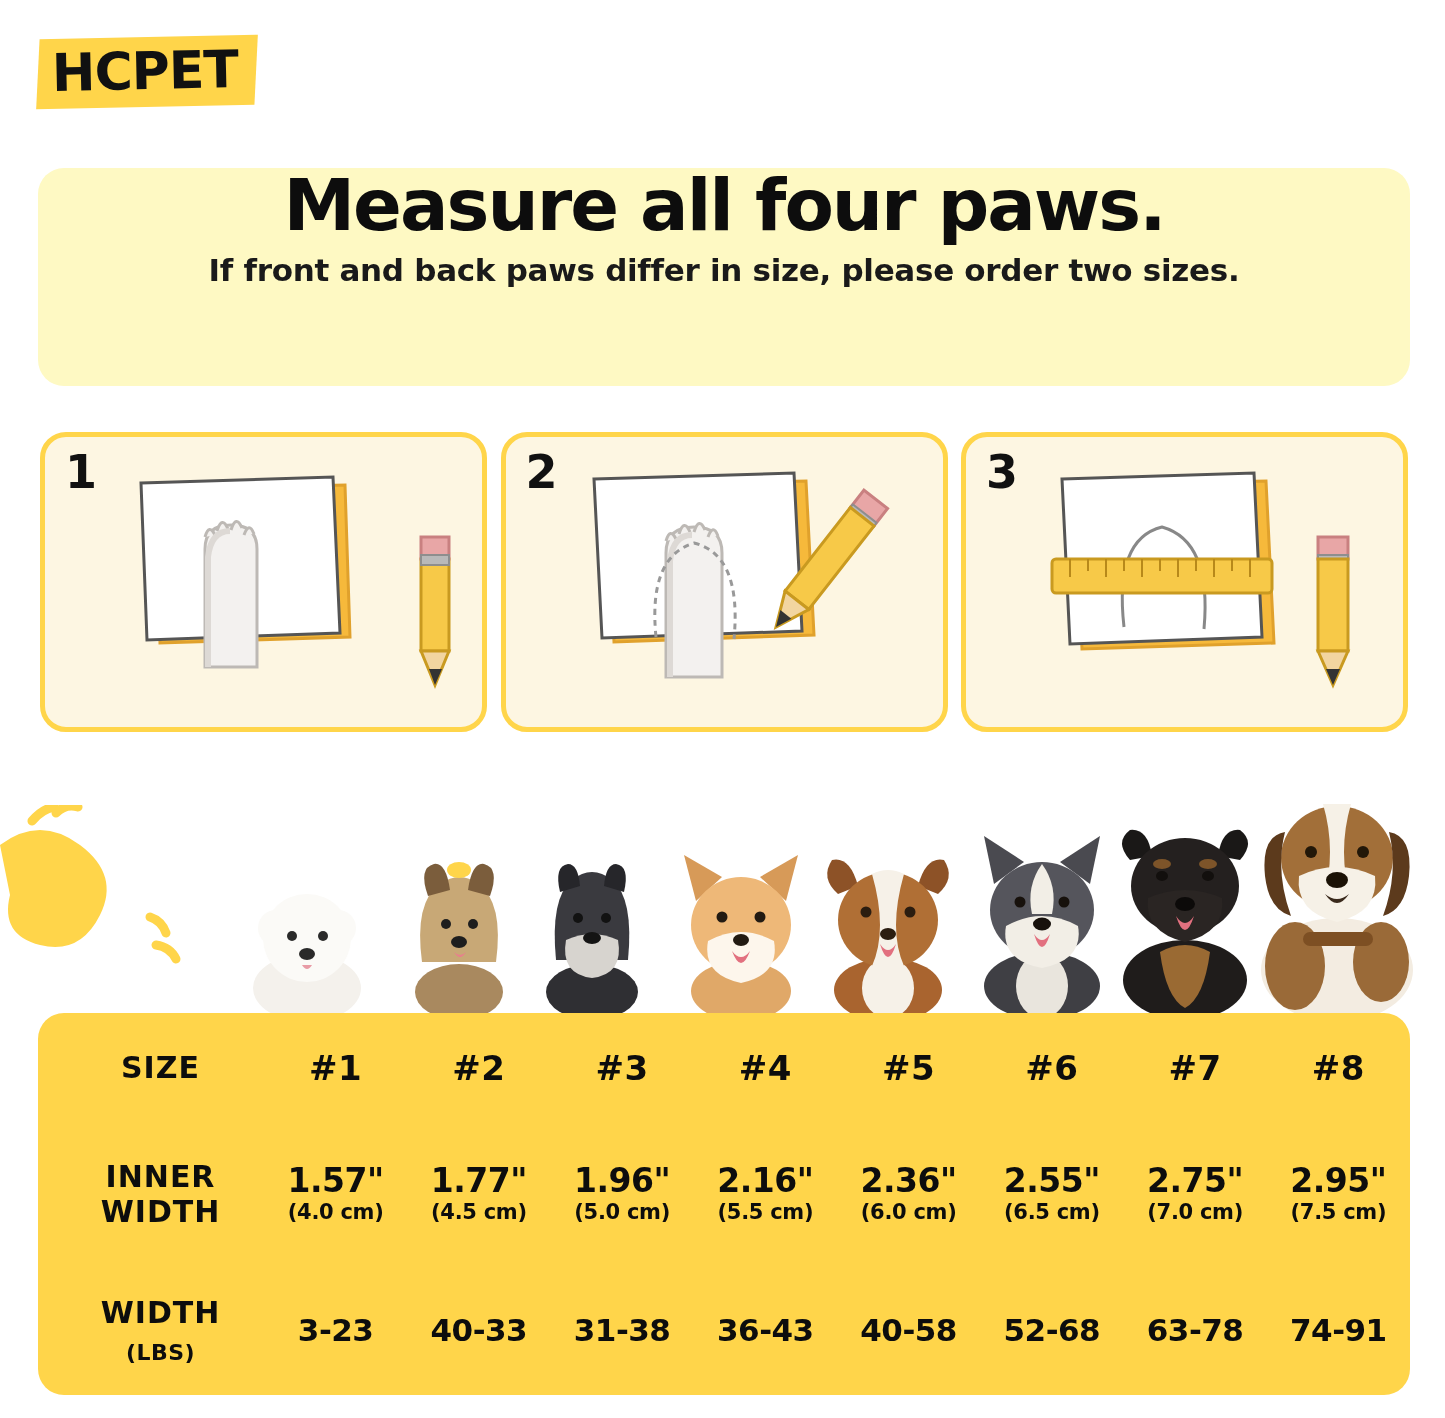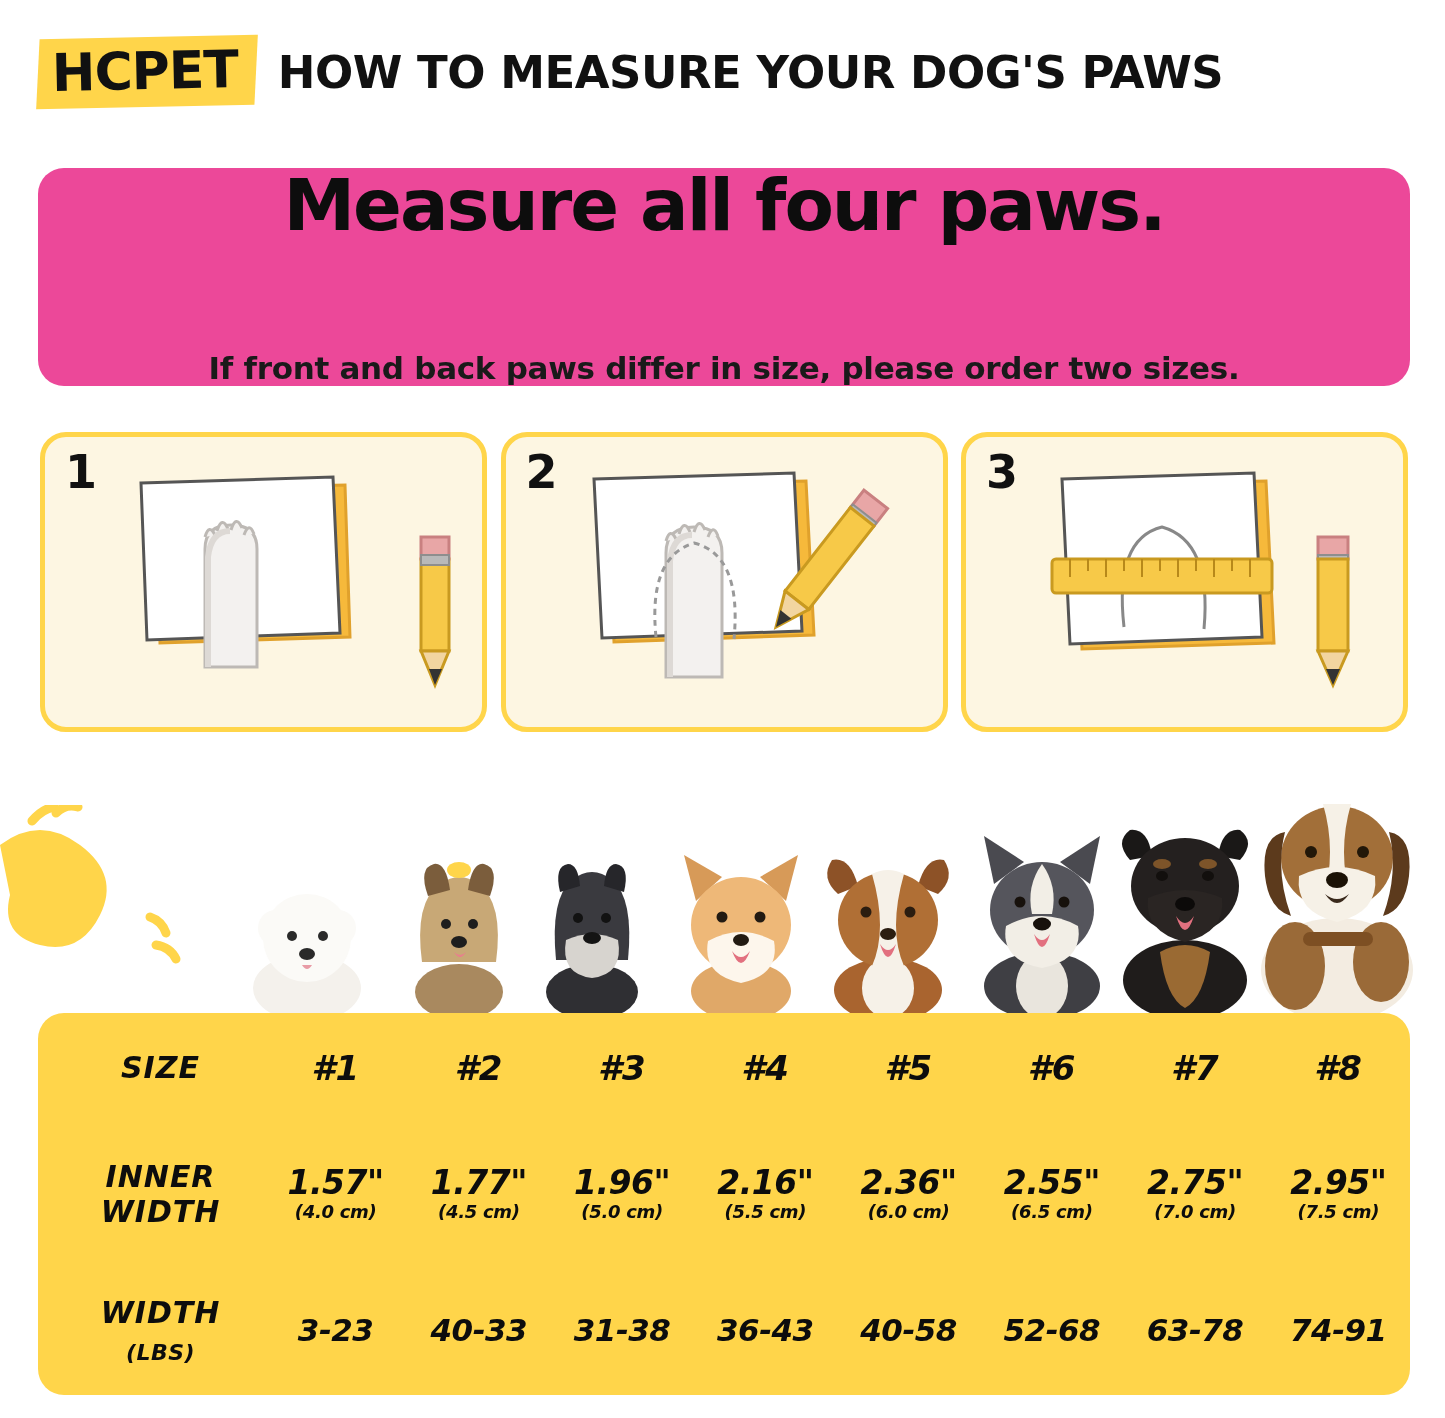--- a/index.html
+++ b/index.html
@@ -53,26 +53,26 @@
     white-space: nowrap;
   }
 
   
   .banner {
     position: absolute;
     top: 168px;
     left: 38px;
     width: 1372px;
     height: 218px;
-    background: #ec4899;
+    background: #fef9c3;
     border-radius: 26px;
     display: flex;
     flex-direction: column;
     align-items: center;
-    justify-content: space-between;
+    justify-content: flex-start;
   }
   .banner-title {
     font-family: "DejaVu Sans", sans-serif;
     font-weight: bold;
     font-size: 72px;
     letter-spacing: -2px;
     color: #0d0d0d;
     line-height: 1.05;
     margin-bottom: 8px;
   }
@@ -135,21 +135,20 @@
     background: #ffd54a;
     border-radius: 26px;
     padding: 0;
     box-sizing: border-box;
   }
   table.sizes {
     width: 100%;
     height: 100%;
     border-collapse: collapse;
     table-layout: fixed;
-    font-style: italic;
   }
   table.sizes td, table.sizes th {
     text-align: center;
     vertical-align: middle;
     font-family: "DejaVu Sans", sans-serif;
     color: #0d0d0d;
   }
   .row-label {
     font-weight: bold;
     font-size: 30px;
@@ -169,42 +168,41 @@
     letter-spacing: 0.5px;
   }
   .inch {
     font-weight: bold;
     font-size: 33px;
     letter-spacing: -0.5px;
     line-height: 1.1;
   }
   .cm {
     display: block;
-    font-size: 18px;
+    font-size: 21px;
     font-weight: bold;
     margin-top: 0;
     letter-spacing: -0.3px;
   }
   .weight {
     font-weight: bold;
     font-size: 31px;
     letter-spacing: -0.5px;
   }
   .row-head td { height: 92px; }
   .row-width td { height: 120px; }
   .row-weight td { height: 110px; }
 </style>
 </head>
 <body>
 
 <div class="header">
   <div class="brand-badge">
     <span class="brand-text">HCPET</span>
   </div>
-  <div class="header-title">HOW TO MEASURE YOUR DOG'S PAWS</div>
 </div>
 
 <div class="banner">
   <div class="banner-title">Measure all four paws.</div>
   <div class="banner-sub">If front and back paws differ in size, please order two sizes.</div>
 </div>
 
 <div class="steps">
 
   <div class="step-card">

